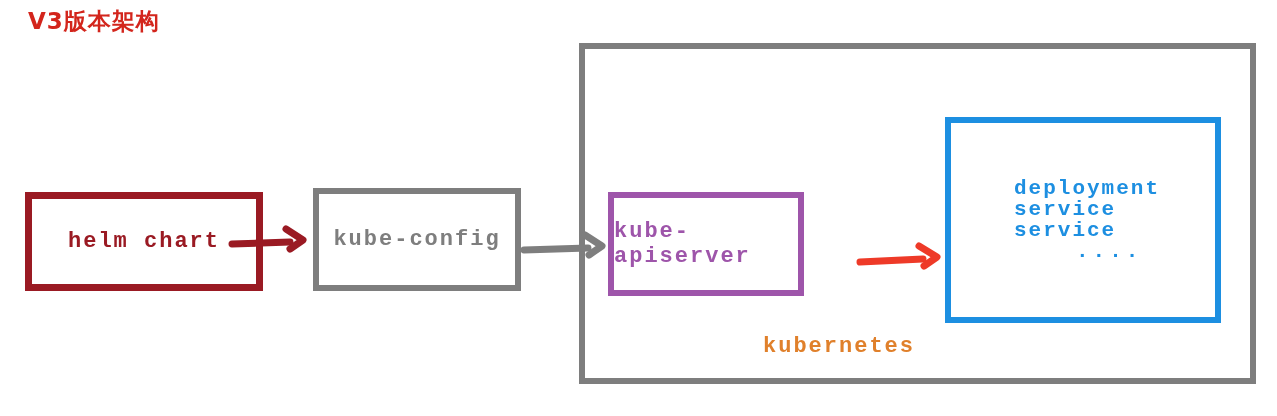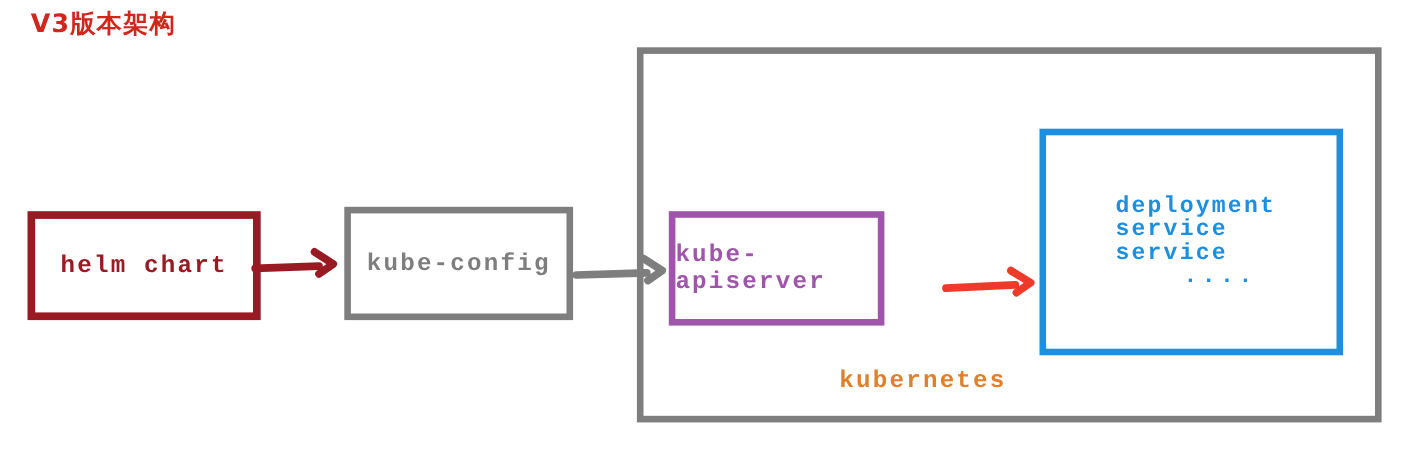--- a/index.html
+++ b/index.html
@@ -34,21 +34,21 @@
     position: absolute;
     box-sizing: border-box;
     display: flex;
     align-items: center;
     justify-content: center;
     background: #ffffff;
     font-weight: 700;
     letter-spacing: 2px;
   }
   .helm-box {
-    left: 25px; top: 192px; width: 212px; height: 99px;
+    left: 25px; top: 192px; width: 238px; height: 99px;
     border: 7px solid var(--dark-red);
     color: var(--dark-red);
     font-size: 22px;
   }
   .config-box {
     left: 313px; top: 188px; width: 208px; height: 103px;
     border: 6px solid var(--gray);
     color: var(--gray);
     font-size: 22px;
     justify-content: center;

